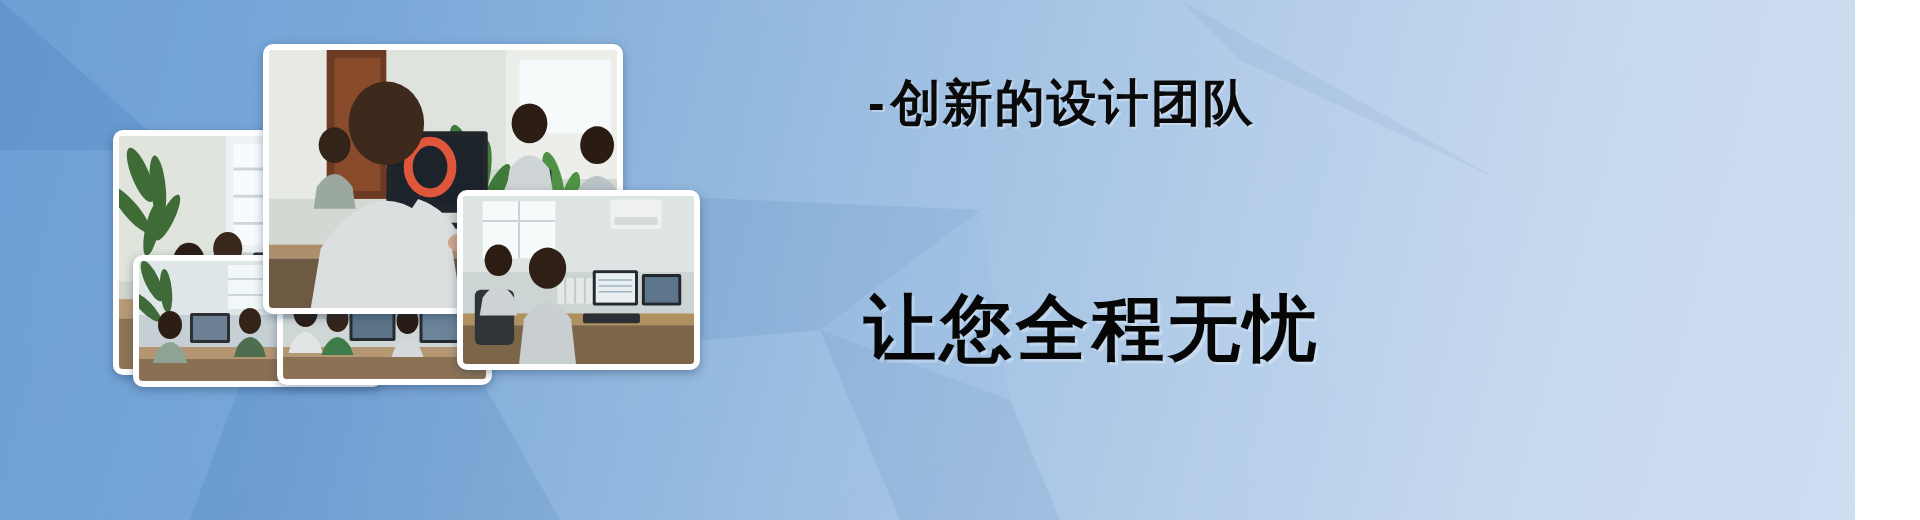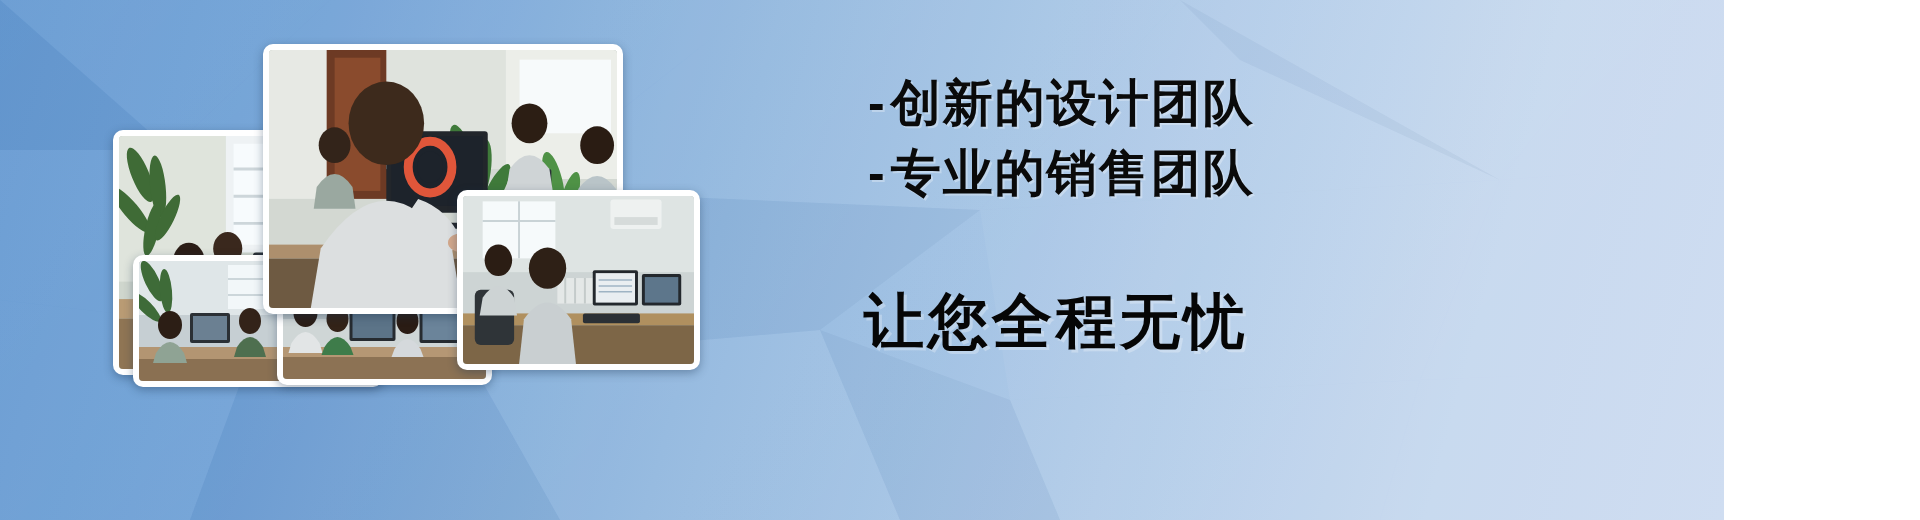--- a/index.html
+++ b/index.html
@@ -1,21 +1,21 @@
 <!DOCTYPE html>
 <html><head>
 <meta charset="utf-8">
 <style>
   html,body{margin:0;padding:0;}
   body{
     width:1920px;height:520px;overflow:hidden;
     font-family:"Liberation Sans","DejaVu Sans",sans-serif;
   }
   #banner{
-    position:relative;width:1724px;height:520px;overflow:hidden;
+    position:relative;width:1855px;height:520px;overflow:hidden;
     background:linear-gradient(105deg,#5b93cf 0%,#6a9dd4 18%,#8fb6de 42%,#b0cbe8 66%,#c6d8ef 84%,#cddcf1 100%);
   }
   
   #facets{position:absolute;inset:0;width:1920px;height:520px;}
   
   #collage{position:absolute;left:0;top:0;width:860px;height:520px;}
   .photo{
     position:absolute;
     background:#ffffff;
     border-radius:10px;
@@ -56,21 +56,21 @@
   }
   .bullet .dash{margin-right:4px;}
   #bullet-1{left:8px;top:78px;}
   #bullet-2{left:8px;top:148px;}
   #bullet-3{left:8px;top:218px;}
 
   #headline{
     position:absolute;left:4px;top:292px;
     color:#060606;
     font-weight:bold;
-    font-size:60px;
+    font-size:72px;
     line-height:1;
     letter-spacing:4px;
     white-space:nowrap;
     text-shadow:3px 3px 0 rgba(255,255,255,.28);
   }
 </style>
 </head>
 <body>
 
 <div id="banner">
@@ -326,21 +326,18 @@
       </div>
     </div>
   </div>
 
   <div id="text-col">
 
     <div class="bullet" id="bullet-1">
       <span class="dash">-</span><span>创新的设计团队</span>
     </div>
 
-    <div class="bullet" id="bullet-2">
-      <span class="dash">-</span><span>专业的销售团队</span>
-    </div>
 
 
     <div id="headline">让您全程无忧</div>
   </div>
 
 </div>
 
 </body></html>

